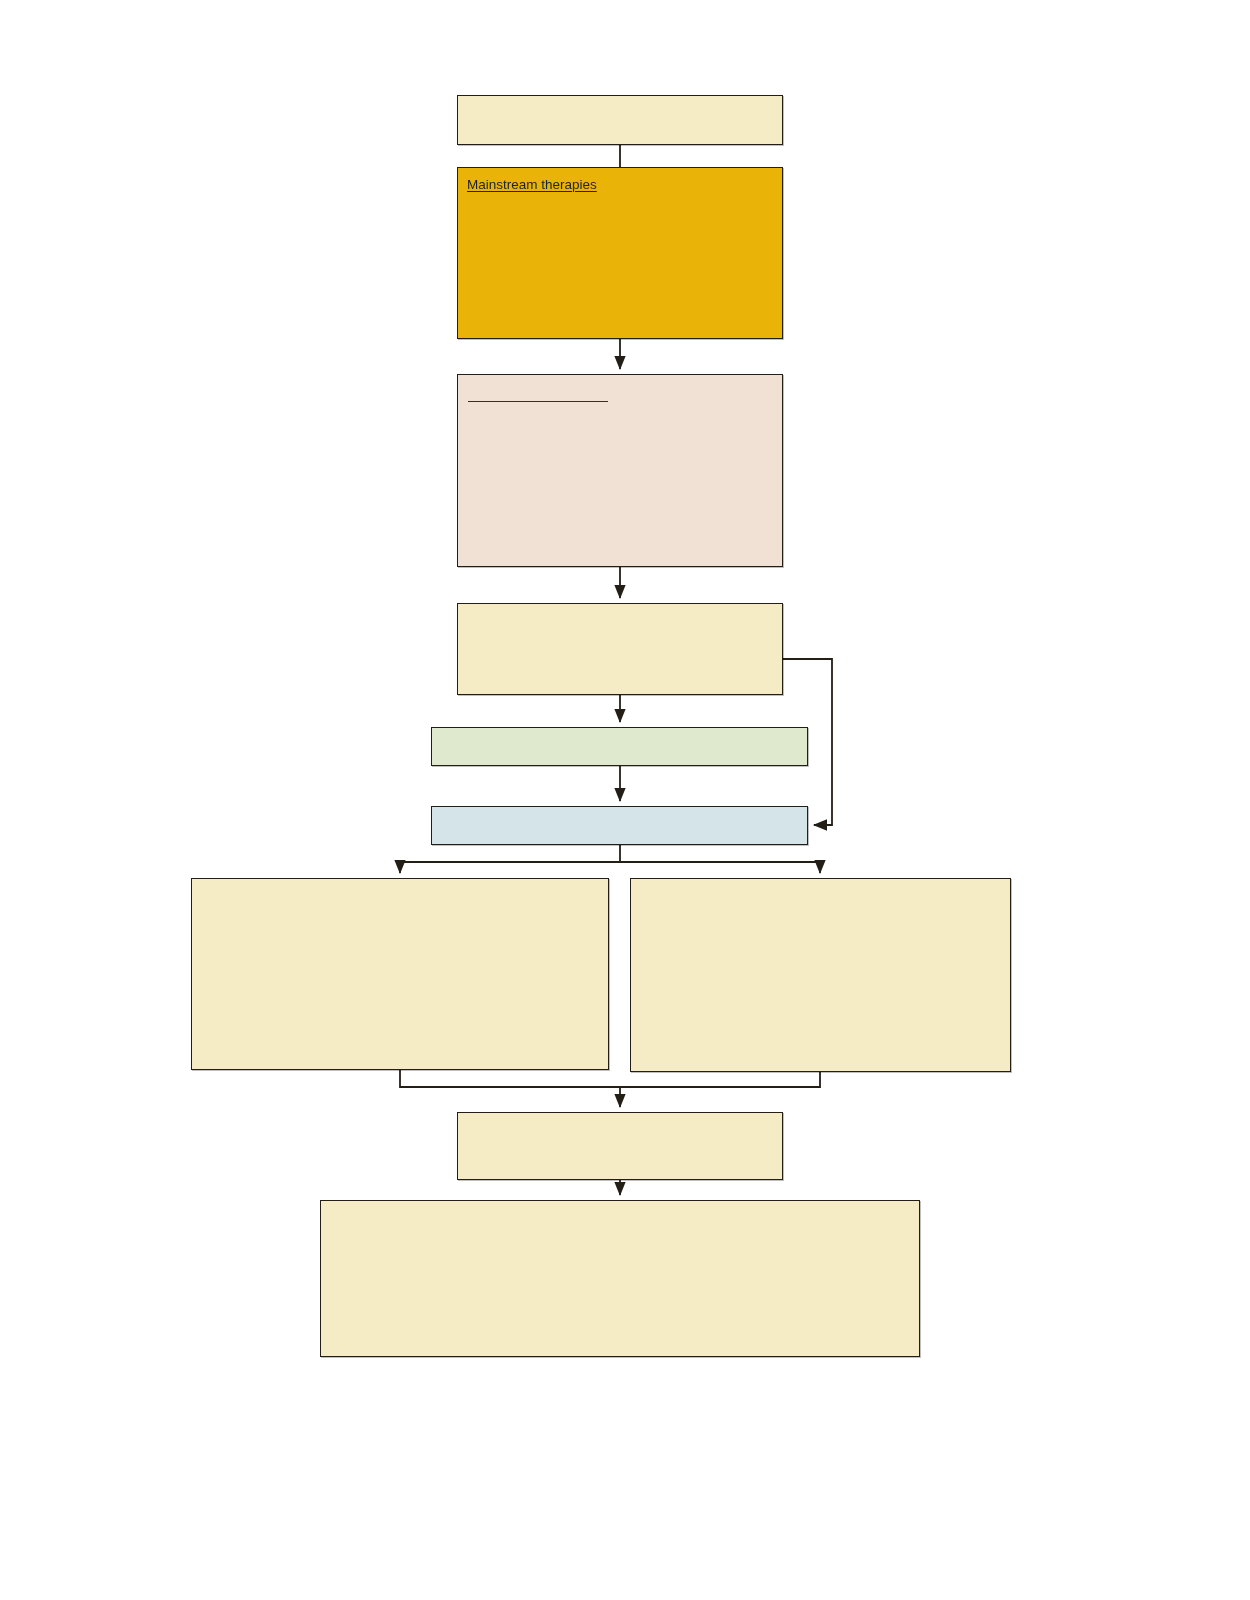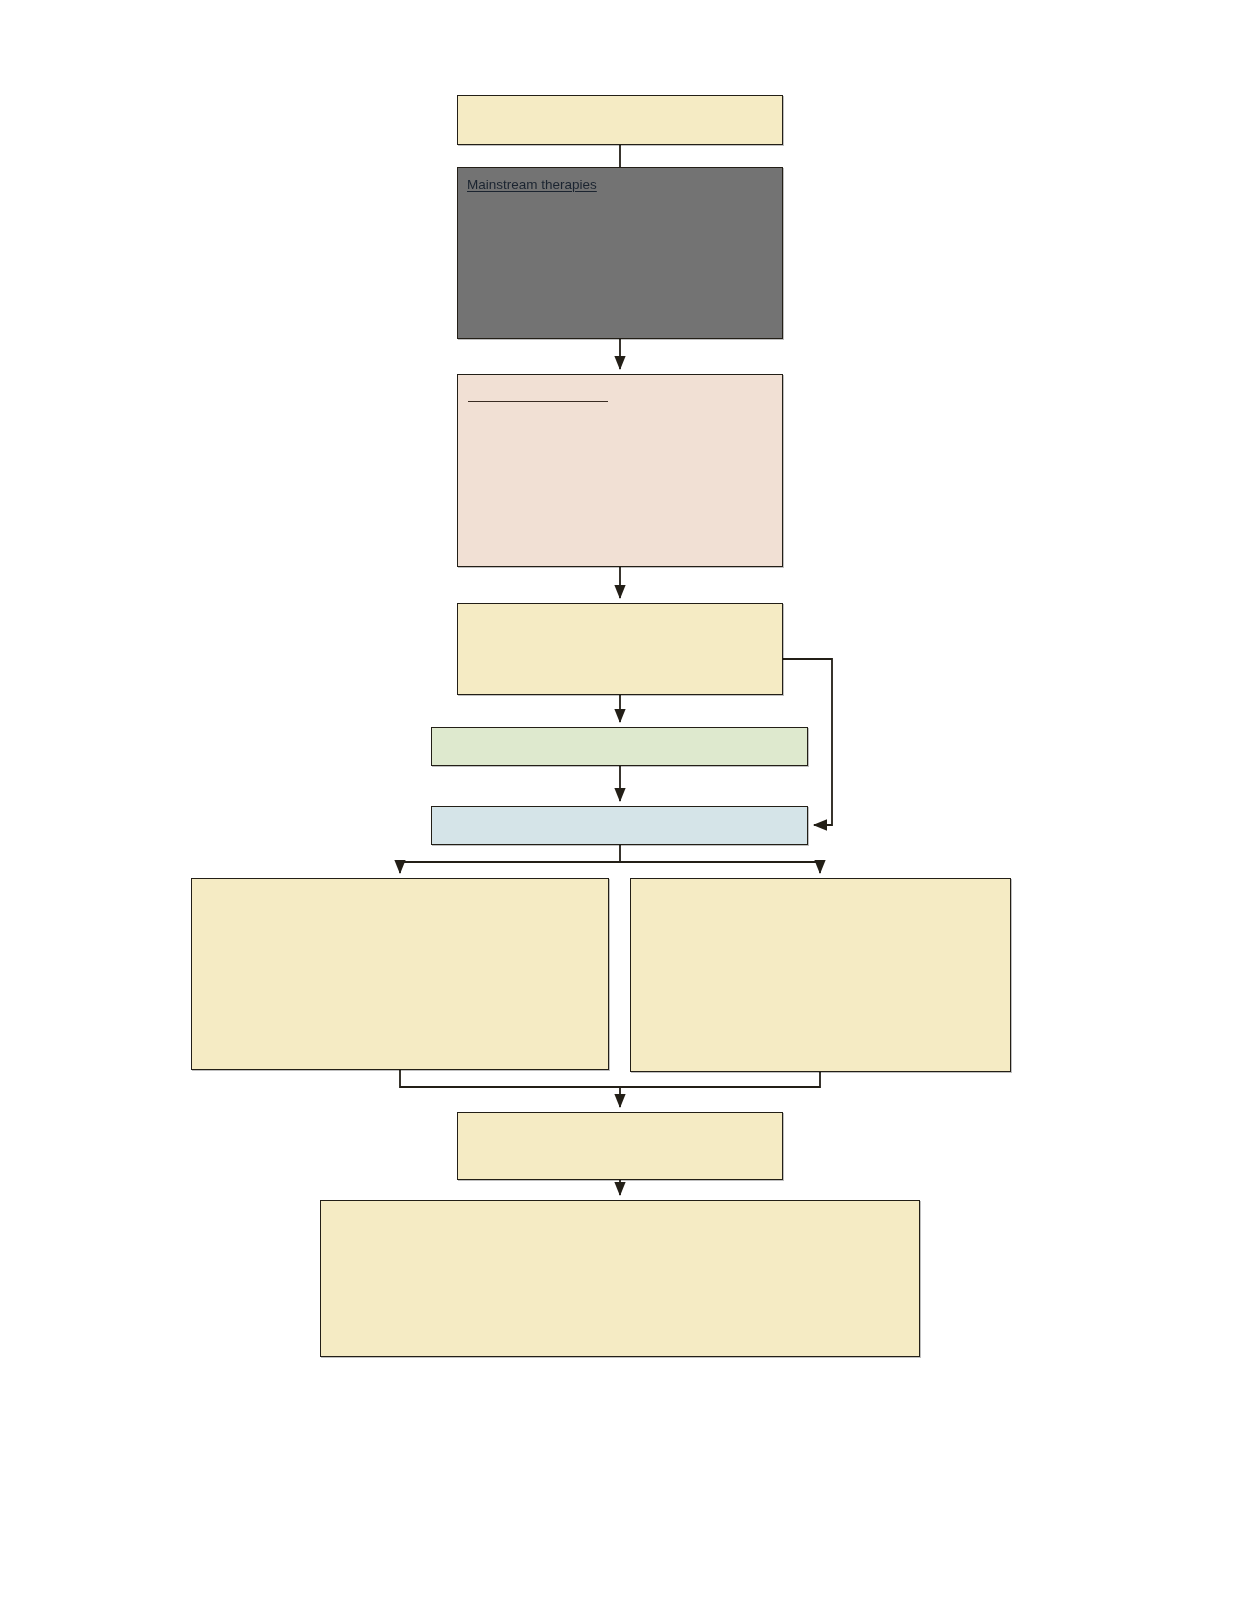--- a/index.html
+++ b/index.html
@@ -91,21 +91,21 @@
 
     <path d="M620,1087 L620,1107" fill="none" stroke="#231f17" stroke-width="1.8" marker-end="url(#arrowhead)"></path>
 
     <path d="M620,1180 L620,1195" fill="none" stroke="#231f17" stroke-width="1.8" marker-end="url(#arrowhead)"></path>
   </svg>
 
   <div id="node-layer">
       <div class="node" style="left: 457px; top: 95px; width: 326px; height: 50px; background: rgb(245, 235, 196);">
         <div class="node-text invisible-label"></div>
       </div>
-      <div class="node" style="left: 457px; top: 167px; width: 326px; height: 172px; background: #737373;">
+      <div class="node" style="left: 457px; top: 167px; width: 326px; height: 172px; background: #eab308;">
         <div class="node-text">Mainstream therapies</div>
       </div>
       <div class="node" style="left: 457px; top: 374px; width: 326px; height: 193px; background: rgb(241, 224, 212);">
         <div class="hidden-rule"></div>
         <div class="node-text invisible-label"></div>
       </div>
       <div class="node" style="left: 457px; top: 603px; width: 326px; height: 92px; background: rgb(245, 235, 196);">
         <div class="node-text invisible-label"></div>
       </div>
       <div class="node" style="left: 431px; top: 727px; width: 377px; height: 39px; background: rgb(222, 233, 206);">

